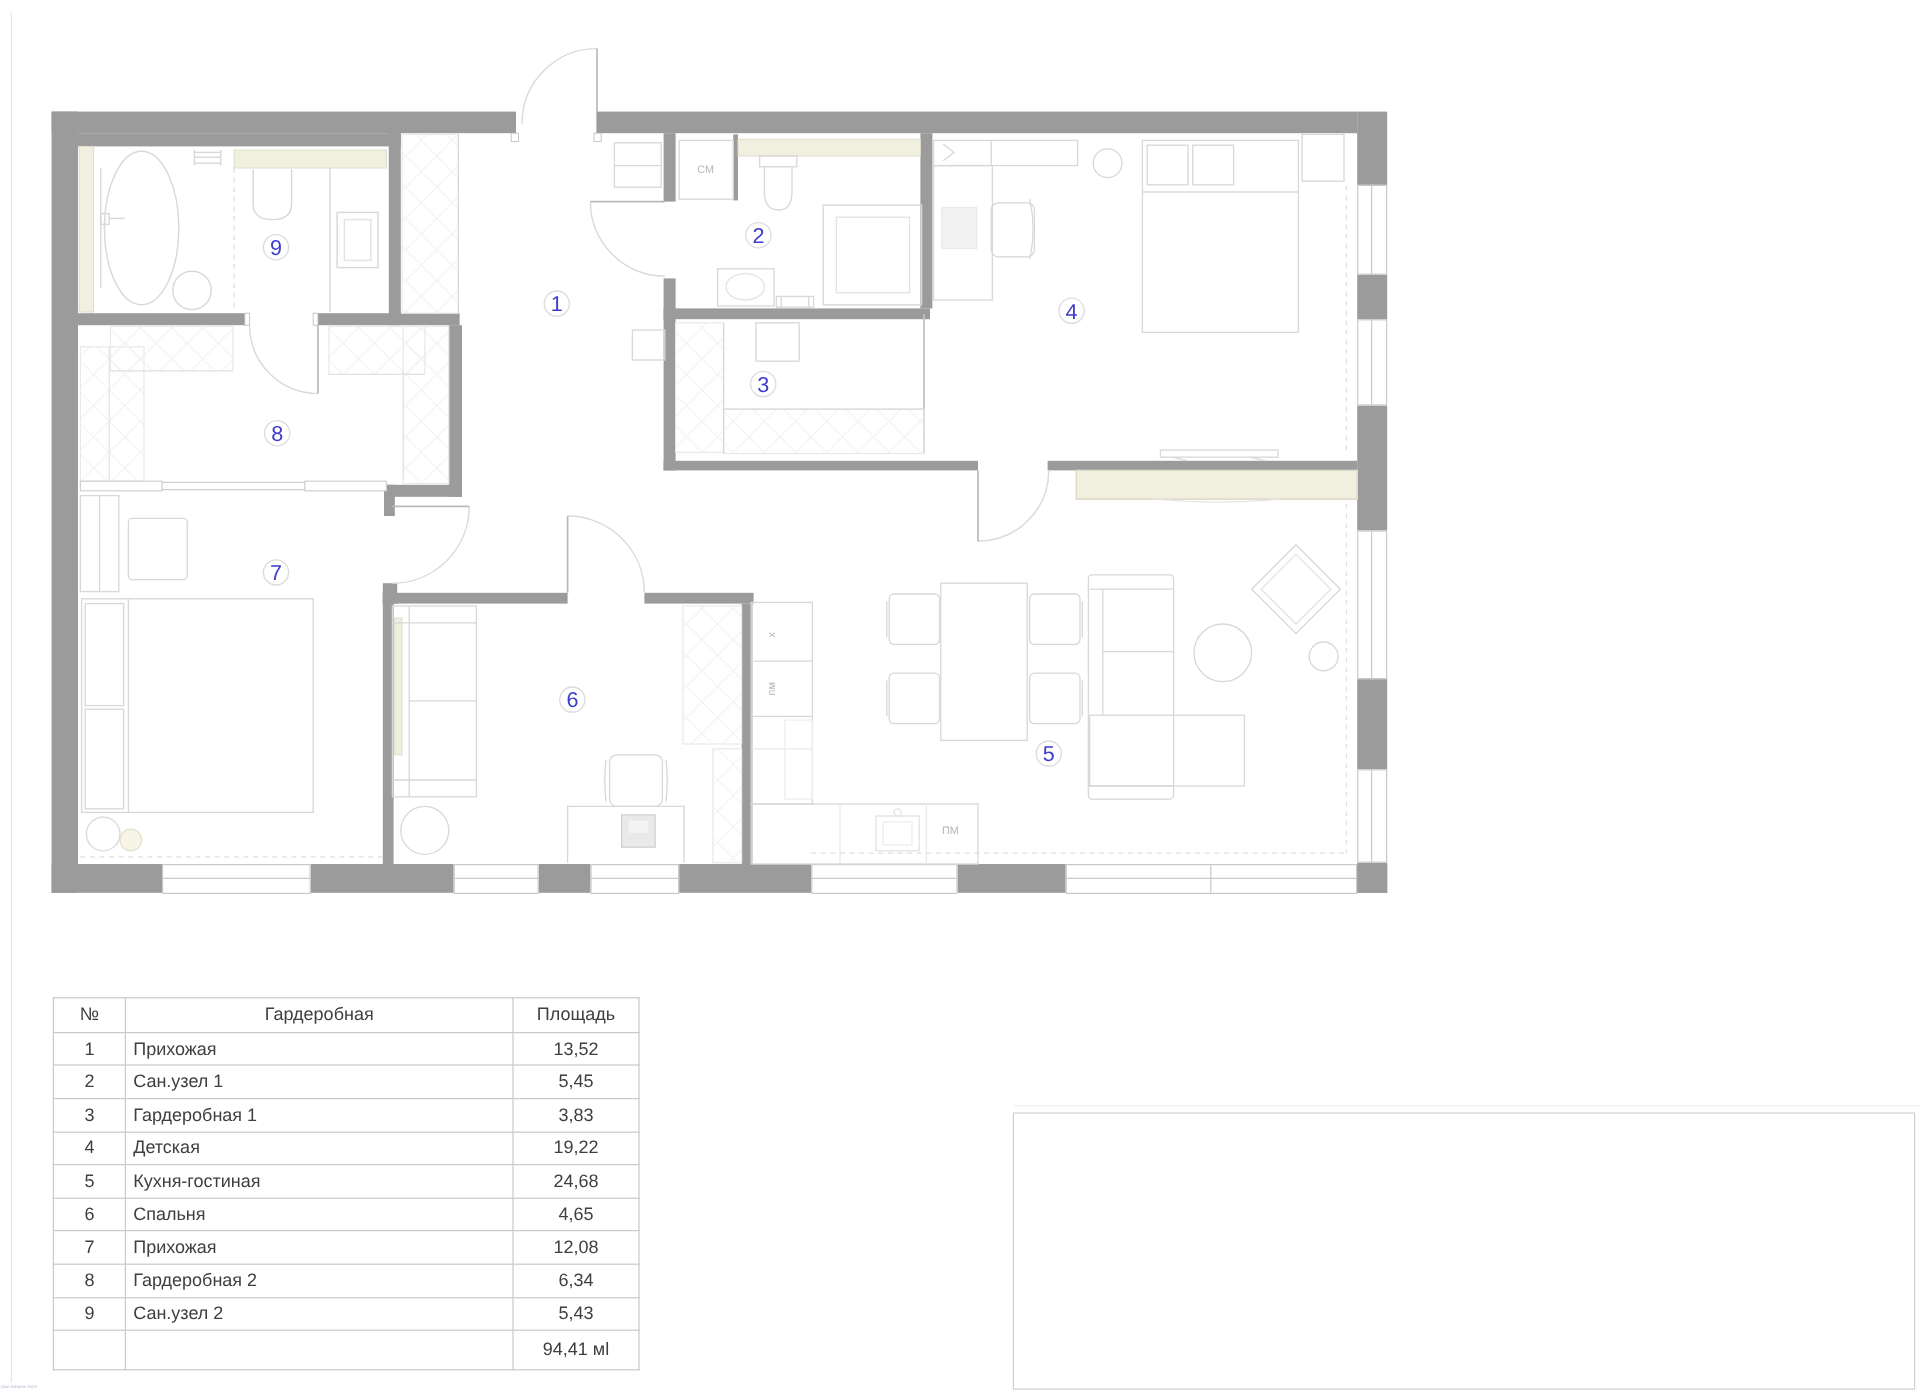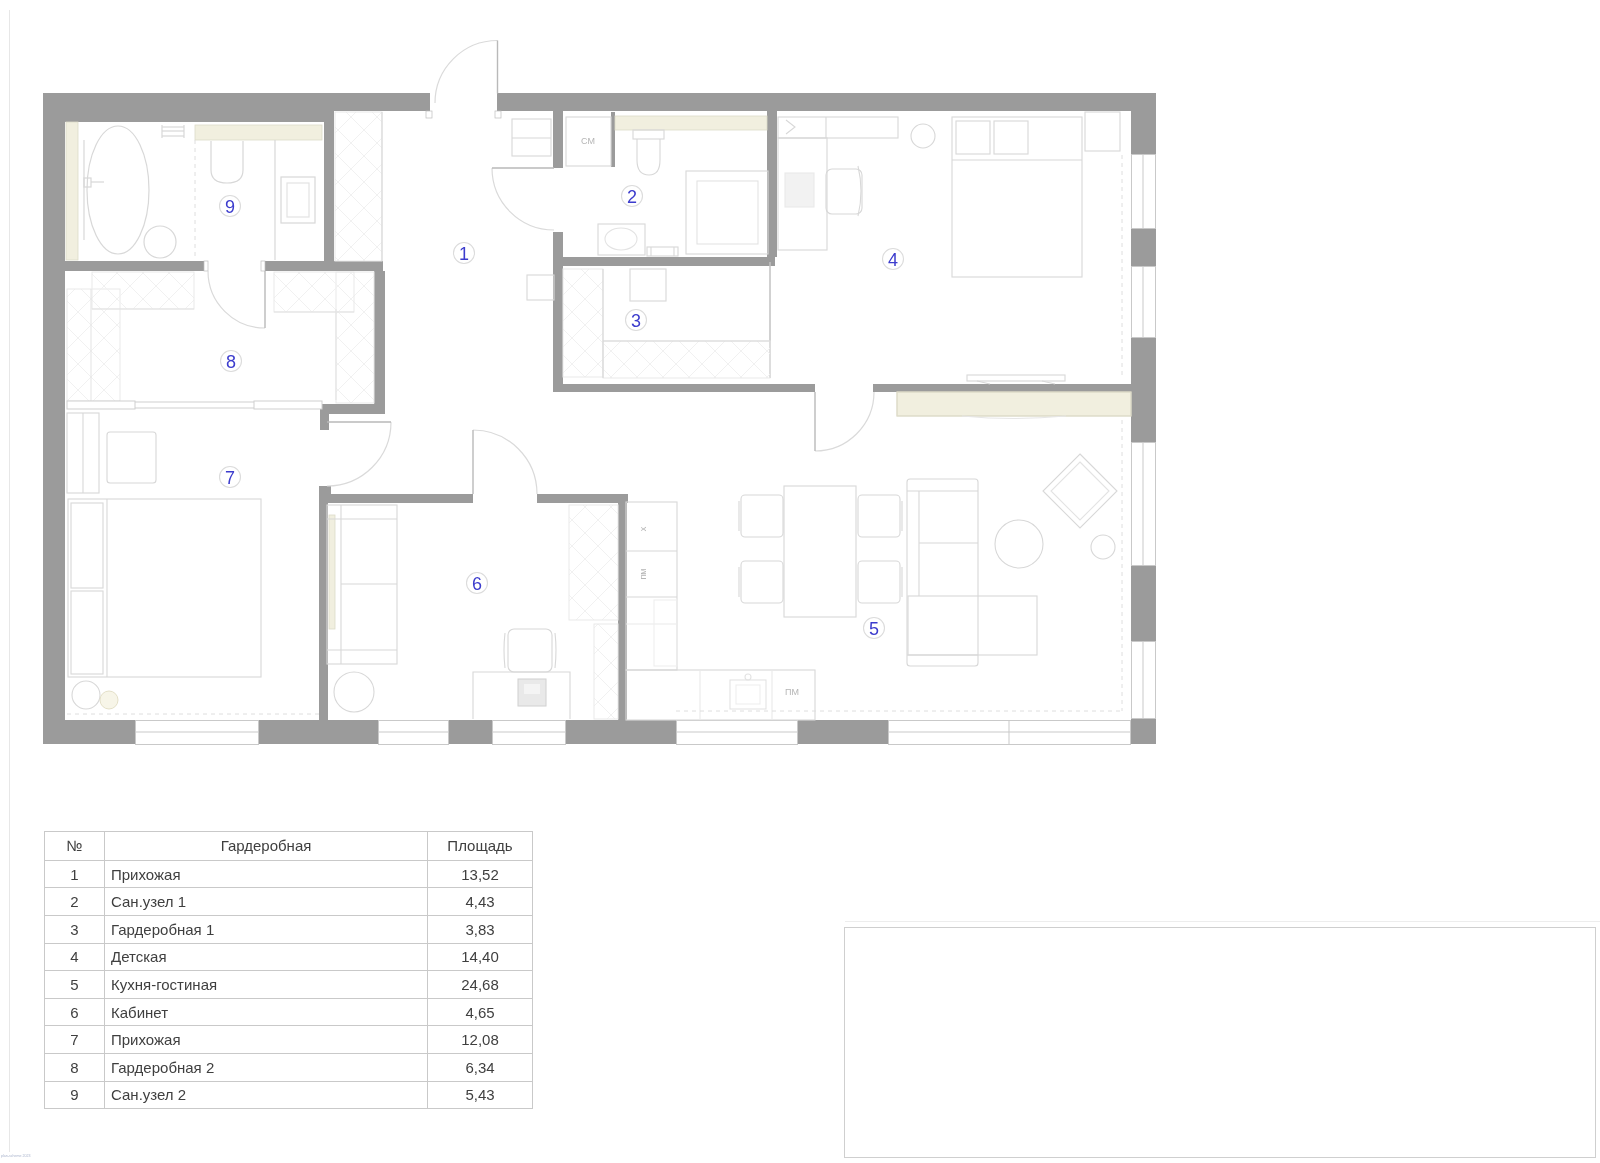--- a/index.html
+++ b/index.html
@@ -349,56 +349,61 @@
           <td class="c">Площадь</td>
         </tr>
   <tr style="height:27.6px">
           <td class="c">1</td>
           <td>Прихожая</td>
           <td class="c">13,52</td>
         </tr>
   <tr style="height:27.6px">
           <td class="c">2</td>
           <td>Сан.узел 1</td>
-          <td class="c">4,43</td>
+          <td class="c">5,45</td>
         </tr>
   <tr style="height:27.6px">
           <td class="c">3</td>
           <td>Гардеробная 1</td>
           <td class="c">3,83</td>
         </tr>
   <tr style="height:27.6px">
           <td class="c">4</td>
           <td>Детская</td>
-          <td class="c">14,40</td>
+          <td class="c">19,22</td>
         </tr>
   <tr style="height:27.6px">
           <td class="c">5</td>
           <td>Кухня-гостиная</td>
           <td class="c">24,68</td>
         </tr>
   <tr style="height:27.6px">
           <td class="c">6</td>
-          <td>Кабинет</td>
+          <td>Спальня</td>
           <td class="c">4,65</td>
         </tr>
   <tr style="height:27.6px">
           <td class="c">7</td>
           <td>Прихожая</td>
           <td class="c">12,08</td>
         </tr>
   <tr style="height:27.6px">
           <td class="c">8</td>
           <td>Гардеробная 2</td>
           <td class="c">6,34</td>
         </tr>
   <tr style="height:27.6px">
           <td class="c">9</td>
           <td>Сан.узел 2</td>
           <td class="c">5,43</td>
+        </tr>
+  <tr style="height:32.5px">
+          <td></td>
+          <td></td>
+          <td class="c">94,41 мl</td>
         </tr>
 </tbody>
     </table>
 
 <div id="topline"></div>
 <div id="rightbox"></div>
 <div id="wm">plan-scheme 2023</div>
 </div>
 
 </body></html>

